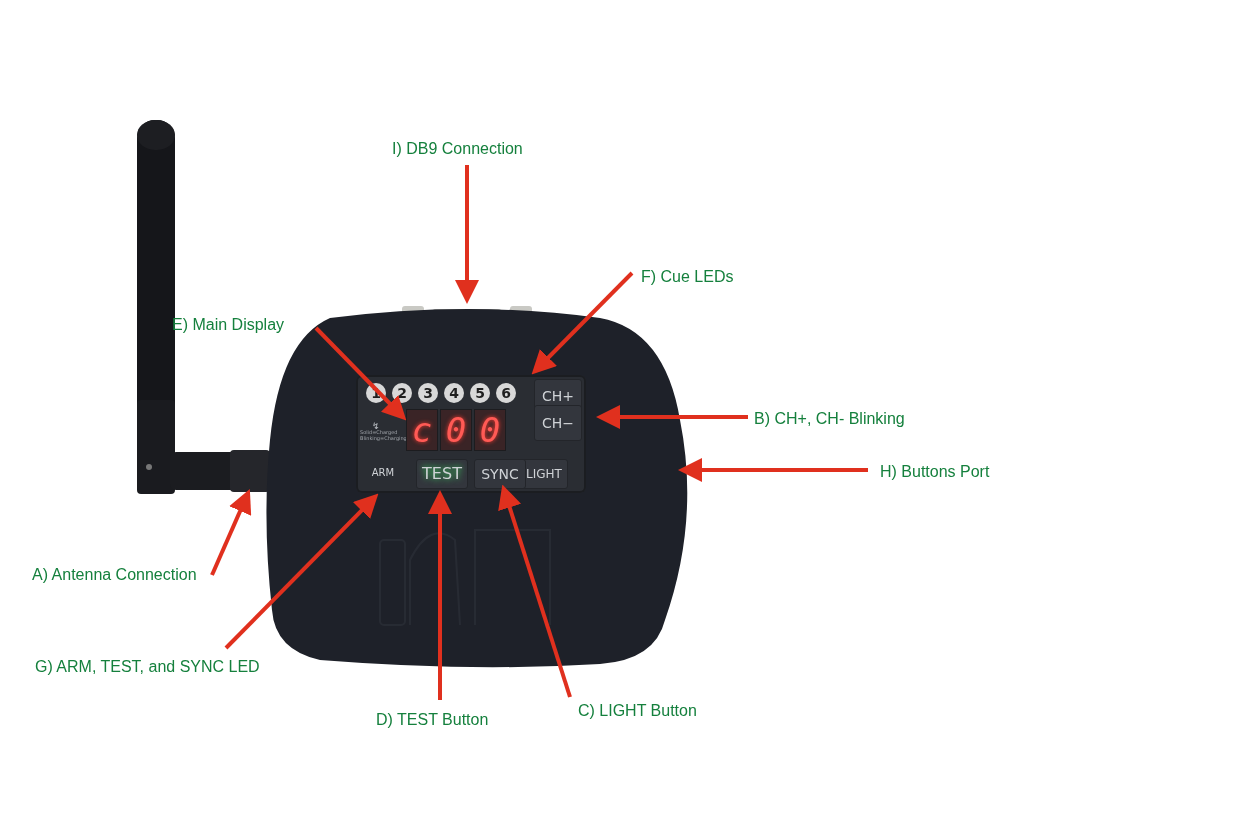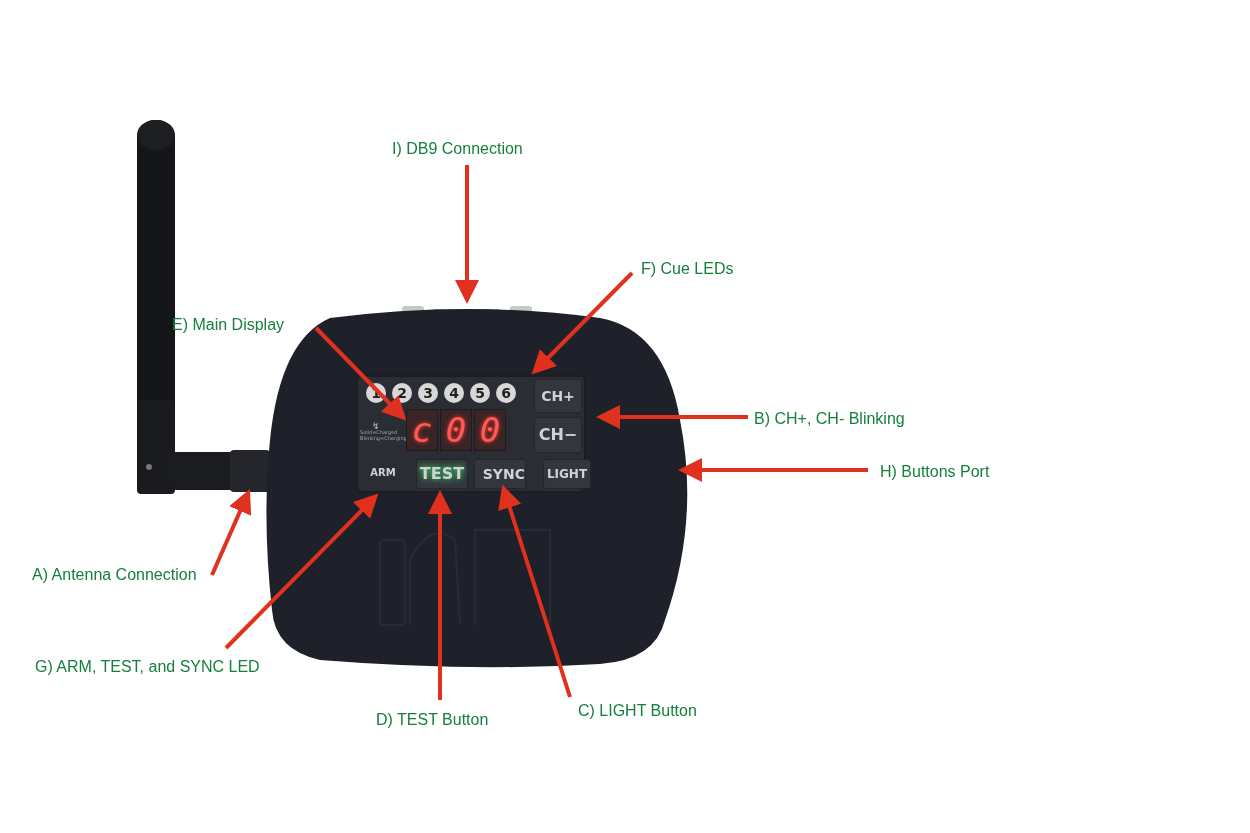--- a/index.html
+++ b/index.html
@@ -1,21 +1,21 @@
 <!DOCTYPE html>
 <html><head>
 <meta charset="utf-8">
 <style>
   html, body { margin:0; padding:0; background:#ffffff; }
   body { width:1250px; height:833px; position:relative; overflow:hidden; font-family:"Liberation Sans", sans-serif; }
   .label { position:absolute; font-size:16px; color:#15803d; white-space:nowrap; line-height:18px; }
   svg.layer { position:absolute; left:0; top:0; }
   .panel { position:absolute; left:356px; top:375px; width:230px; height:118px; background:#2a2d33; border-radius:6px; box-shadow: inset 0 0 0 2px #1b1d21; }
   .cue { position:absolute; top:8px; width:20px; height:20px; border-radius:50%; background:#d8d8d8; color:#1f1f1f; font-size:14px; font-weight:bold; text-align:center; line-height:20px; font-family:"DejaVu Sans", sans-serif; }
-  .pbtn { position:absolute; background:#33363d; border:1px solid #23252a; border-radius:3px; color:#cfd2d6; font-weight:bold; text-align:center; font-family:"DejaVu Sans", sans-serif; }
+  .pbtn { position:absolute; background:#33363d; border:1px solid #23252a; border-radius:3px; color:#cfd2d6; font-weight:normal; text-align:center; font-family:"DejaVu Sans", sans-serif; }
   .seg { position:absolute; top:34px; width:30px; height:40px; background:#3a2426; border:1px solid #1c1c1f; color:#ff5a55; font-family:"DejaVu Sans Mono", monospace; font-size:34px; line-height:40px; text-align:center; text-shadow:0 0 4px #ff3b30; font-style:italic; }
   .tiny { position:absolute; left:4px; top:48px; font-size:5px; color:#a0a4aa; line-height:6px; font-family:"DejaVu Sans", sans-serif; }
 </style>
 </head>
 <body>
 
 <svg class="layer" width="1250" height="833">
 
   <g>
     <rect x="137" y="120" width="38" height="374" rx="18" fill="#15161a"></rect>
@@ -53,26 +53,26 @@
     <div style="font-size:9px;color:#c0c4ca;margin-left:12px;">↯</div>
     <div>Solid=Charged</div>
     <div>Blinking=Charging</div>
   </div>
 
   <div class="seg" style="left:50px">c</div>
   <div class="seg" style="left:84px">0</div>
   <div class="seg" style="left:118px">0</div>
 
   <div class="pbtn" style="left:178px;top:4px;width:46px;height:32px;line-height:32px;font-size:14px;">CH+</div>
-  <div class="pbtn" style="left:178px;top:42px;width:46px;height:34px;line-height:34px;font-size:16px;">CH−</div>
-  <div class="pbtn" style="left:187px;top:84px;width:46px;height:28px;line-height:28px;font-size:12px;">LIGHT</div>
+  <div class="pbtn" style="left:178px;top:30px;width:46px;height:34px;line-height:34px;font-size:14px;">CH−</div>
+  <div class="pbtn" style="left:164px;top:84px;width:46px;height:28px;line-height:28px;font-size:12px;">LIGHT</div>
 
   <div class="pbtn" style="left:2px;top:84px;width:50px;height:28px;line-height:28px;font-size:10px;background:transparent;border:none;">ARM</div>
   <div class="pbtn" style="left:60px;top:84px;width:50px;height:28px;line-height:28px;font-size:16px;text-shadow:0 0 6px #3dff6a;">TEST</div>
-  <div class="pbtn" style="left:118px;top:84px;width:50px;height:28px;line-height:28px;font-size:14px;text-align:right;">SYNC</div>
+  <div class="pbtn" style="left:118px;top:84px;width:50px;height:28px;line-height:28px;font-size:14px;">SYNC</div>
 </div>
 
 <svg class="layer" width="1250" height="833">
   <defs>
     <marker id="ah" markerWidth="6" markerHeight="6" refX="3" refY="3" orient="auto">
       <path d="M0 0 L6 3 L0 6 Z" fill="#e0301e"></path>
     </marker>
   </defs>
   <g stroke="#e0301e" stroke-width="4" fill="none" marker-end="url(#ah)">
     <line x1="467" y1="165" x2="467" y2="292"></line>
@@ -81,20 +81,20 @@
     <line x1="748" y1="417" x2="608" y2="417"></line>
     <line x1="868" y1="470" x2="690" y2="470"></line>
     <line x1="212" y1="575" x2="245" y2="500"></line>
     <line x1="226" y1="648" x2="370" y2="502"></line>
     <line x1="440" y1="700" x2="440" y2="502"></line>
     <line x1="570" y1="697" x2="506" y2="496"></line>
   </g>
 </svg>
 
 <div class="label" style="left:392px;top:140px">I) DB9 Connection</div>
-<div class="label" style="left:641px;top:260px">F) Cue LEDs</div>
+<div class="label" style="left:641px;top:268px">F) Cue LEDs</div>
 <div class="label" style="left:172px;top:316px">E) Main Display</div>
 <div class="label" style="left:754px;top:410px">B) CH+, CH- Blinking</div>
 <div class="label" style="left:880px;top:463px">H) Buttons Port</div>
 <div class="label" style="left:32px;top:566px">A) Antenna Connection</div>
 <div class="label" style="left:35px;top:658px">G) ARM, TEST, and SYNC LED</div>
 <div class="label" style="left:376px;top:711px">D) TEST Button</div>
 <div class="label" style="left:578px;top:702px">C) LIGHT Button</div>
 
 </body></html>

